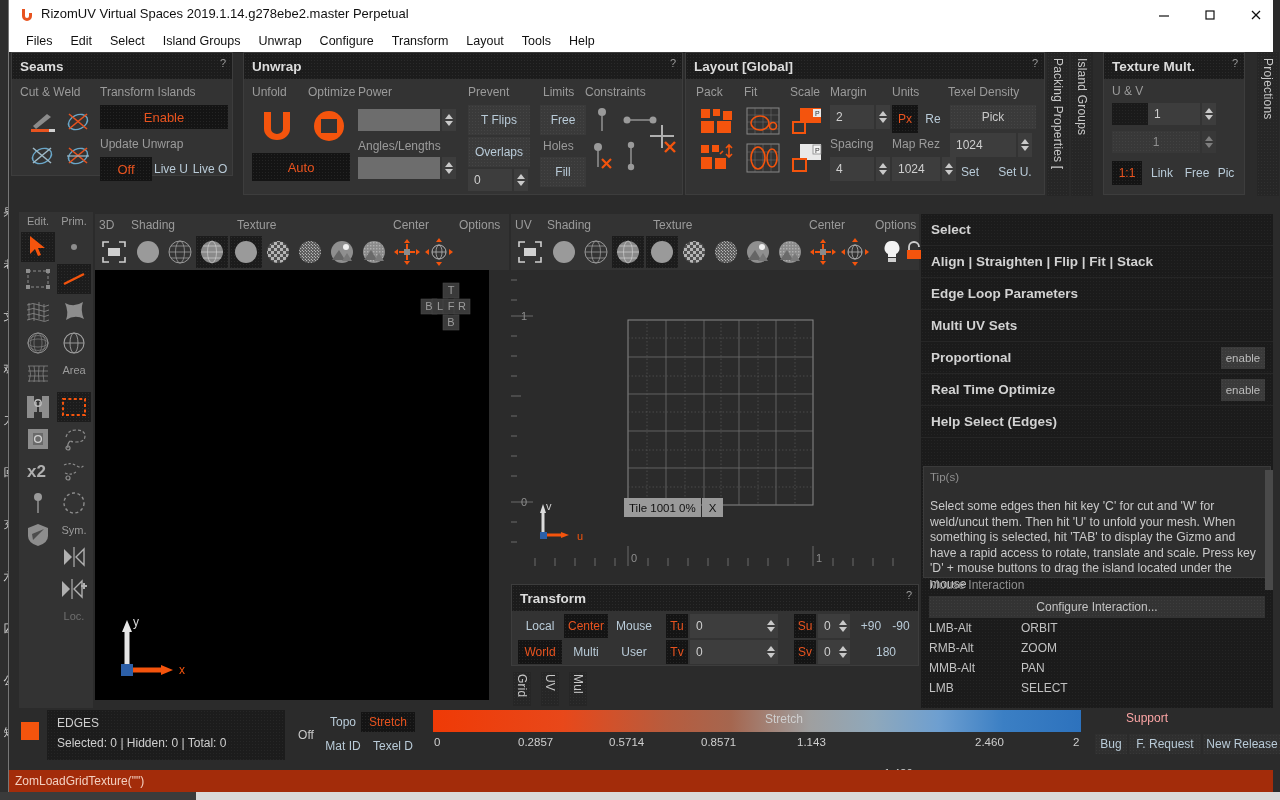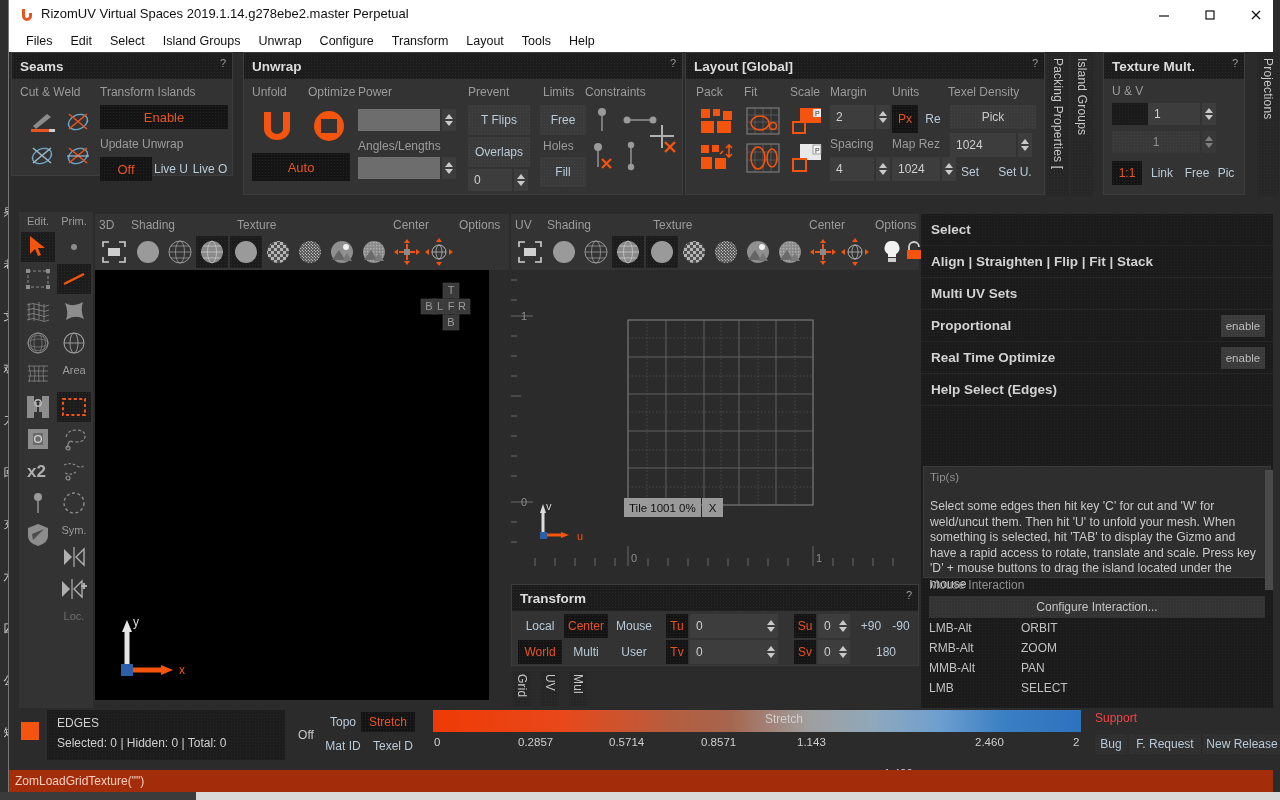--- a/index.html
+++ b/index.html
@@ -990,20 +990,23 @@
   </div>
 
   <div id="selpanel">
     <div class="srow">
       <span class="lbl">Select</span>
       </div>
     <div class="srow">
       <span class="lbl">Align | Straighten | Flip | Fit | Stack</span>
       </div>
     <div class="srow">
+      <span class="lbl">Edge Loop Parameters</span>
+      </div>
+    <div class="srow">
       <span class="lbl">Multi UV Sets</span>
       </div>
     <div class="srow">
       <span class="lbl">Proportional</span>
       <span class="en">enable</span>
       </div>
     <div class="srow">
       <span class="lbl">Real Time Optimize</span>
       <span class="en">enable</span>
       </div>
@@ -1104,21 +1107,21 @@
   <div style="position:absolute;left:730px;top:712px;width:90px;font-size:12px;color:#cfcfcf;text-align:center;">Stretch</div>
   <div class="sctick" style="left:425px;top:736px;">0</div>
   <div class="sctick" style="left:509px;top:736px;">0.2857</div>
   <div class="sctick" style="left:600px;top:736px;">0.5714</div>
   <div class="sctick" style="left:692px;top:736px;">0.8571</div>
   <div class="sctick" style="left:788px;top:736px;">1.143</div>
   <div class="sctick" style="left:875px;top:767px;">1.429</div>
   <div class="sctick" style="left:966px;top:736px;">2.460</div>
   <div class="sctick" style="left:1064px;top:736px;">2</div>
 
-  <div style="position:absolute;left:1086px;top:711px;font-size:12px;color:#ef4444;text-align:center;">Support</div>
+  <div style="position:absolute;left:1117px;top:711px;font-size:12px;color:#fca5a5;text-align:center;">Support</div>
   <div class="btn blue" style="left:1086px;top:734px;width:32px;height:20px;background:#2f2f2f;background-image:radial-gradient(#383838 1px,transparent 1px);background-size:3px 3px;">Bug</div>
   <div class="btn blue" style="left:1120px;top:734px;width:72px;height:20px;background:#2f2f2f;background-image:radial-gradient(#383838 1px,transparent 1px);background-size:3px 3px;">F. Request</div>
   <div class="btn blue" style="left:1194px;top:734px;width:78px;height:20px;background:#2f2f2f;background-image:radial-gradient(#383838 1px,transparent 1px);background-size:3px 3px;">New Release</div>
 
   <div id="cmdline" style="left:0;">ZomLoadGridTexture("")</div>
 </div>
 
 <div id="taskbar"></div>
 <div id="tb2"></div>
 

